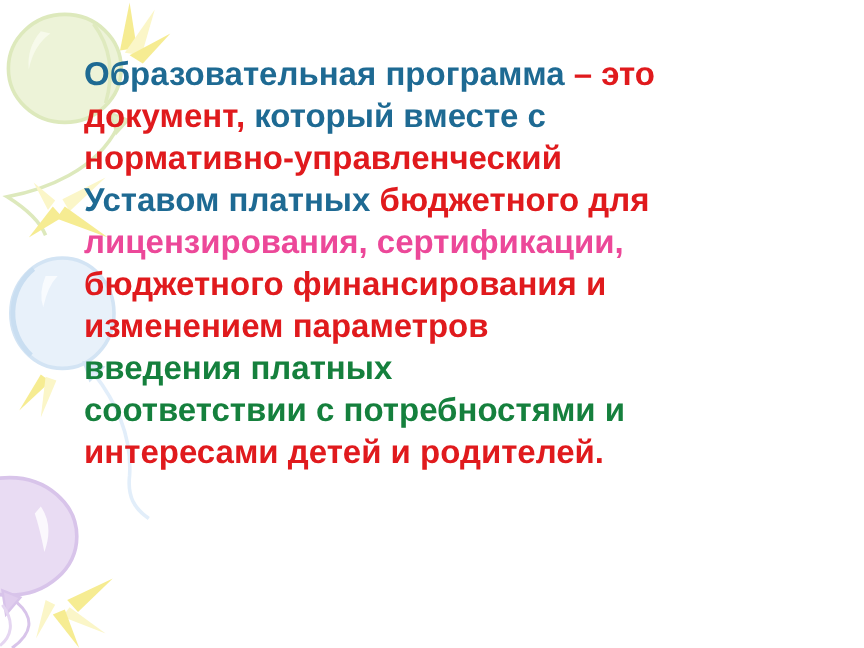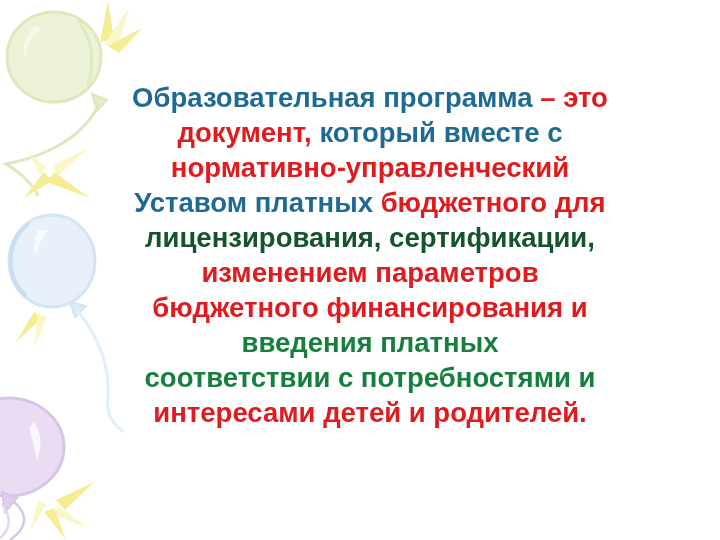--- a/index.html
+++ b/index.html
@@ -9,26 +9,24 @@
     background:#ffffff;
     overflow:hidden;
     font-family:"Liberation Sans", sans-serif;
   }
   .deco{
     position:absolute;left:0;top:0;width:720px;height:540px;
   }
   .slide-text{
     position:absolute;
     top:44px;left:70px;width:600px;
-    text-align:center;
     font-weight:bold;
     font-size:27.5px;
     line-height:35px;
     letter-spacing:0;
-    margin-top:36px;
   }
   .line{white-space:nowrap;}
 </style>
 </head>
 <body>
 
 <div class="slide">
 
   <svg class="deco" viewBox="0 0 720 540" aria-hidden="true">
 
@@ -80,21 +78,21 @@
       <polygon points="66,540 54,508 44,512" fill="#f6ec92"></polygon>
       <polygon points="30,532 46,504 38,500" fill="#fbf6c8"></polygon>
     </g>
   </svg>
 
   <div class="slide-text">
       <div class="line"><span style="color: rgb(30, 106, 147);">Образовательная программа </span><span style="color: rgb(224, 26, 29);">– это</span></div>
       <div class="line"><span style="color: rgb(224, 26, 29);">документ,</span><span style="color: rgb(30, 106, 147);"> который вместе с</span></div>
       <div class="line"><span style="color: rgb(224, 26, 29);">нормативно-управленческий</span></div>
       <div class="line"><span style="color: rgb(30, 106, 147);">Уставом платных </span><span style="color: rgb(224, 26, 29);">бюджетного для</span></div>
-      <div class="line"><span style="color: #14532d;">лицензирования, сертификации,</span></div>
+      <div class="line"><span style="color: #ec4899;">лицензирования, сертификации,</span></div>
+      <div class="line"><span style="color: rgb(224, 26, 29);">бюджетного финансирования и</span></div>
       <div class="line"><span style="color: rgb(224, 26, 29);">изменением параметров</span></div>
-      <div class="line"><span style="color: rgb(224, 26, 29);">бюджетного финансирования и</span></div>
       <div class="line"><span style="color: #15803d;">введения платных</span></div>
       <div class="line"><span style="color: #15803d;">соответствии с потребностями и</span></div>
       <div class="line"><span style="color: rgb(224, 26, 29);">интересами детей и родителей.</span></div>
     </div>
 
 </div>
 
 </body></html>

